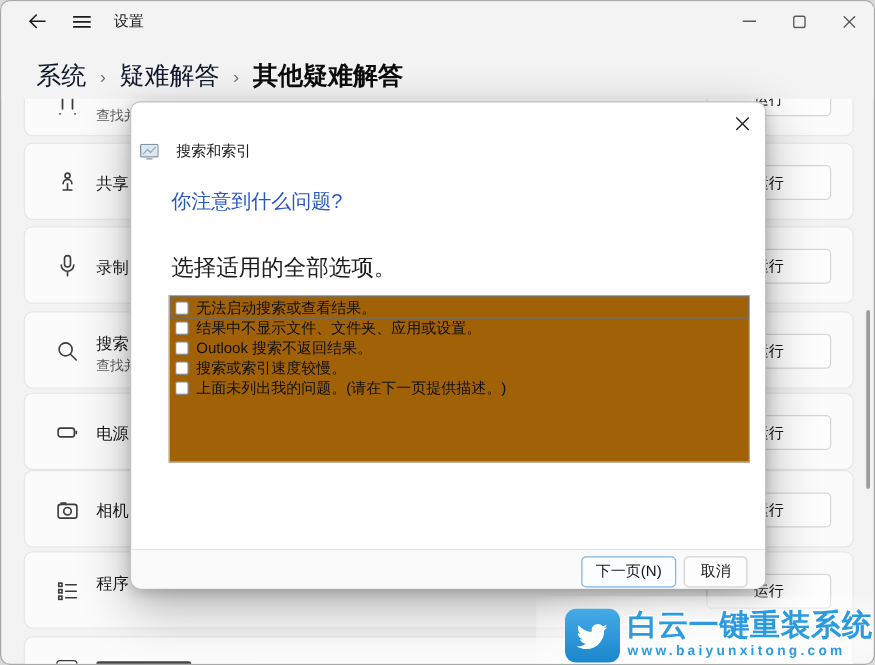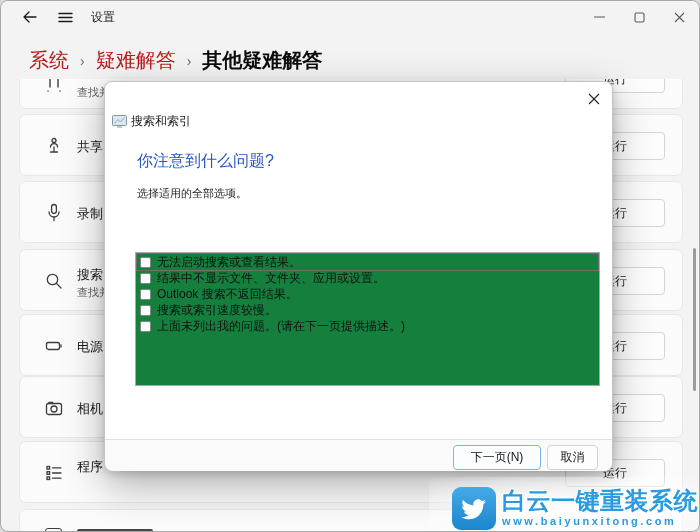--- a/index.html
+++ b/index.html
@@ -9,21 +9,21 @@
     border:1px solid #a8a8a8; border-radius:8px; overflow:hidden;
     font-family:"Liberation Sans", sans-serif;
   }
   
   .titlebar { position:absolute; left:0; top:0; width:700px; height:32px; z-index:30; }
   .tb-btn { position:absolute; top:0; width:40px; height:32px; display:flex; align-items:center; justify-content:center; cursor:default; }
   .tb-left { color:#1b1b1b; }
   .app-title { position:absolute; left:90px; top:0; height:32px; line-height:32px; font-size:12px; color:#1b1b1b; }
   
   .breadcrumb { position:absolute; left:28px; top:44px; height:30px; display:flex; align-items:center; gap:11px; z-index:30; }
-  .crumb { font-size:20px; color:#b91c1c; white-space:nowrap; }
+  .crumb { font-size:20px; color:#0f172a; white-space:nowrap; }
   .crumb.current { color:#0c0c0c; font-weight:700; }
   .crumb-sep { font-size:14px; color:#6b6b6b; padding-top:2px; }
   
   .header-mask { position:absolute; left:0; top:0; width:700px; height:78px; background:#f3f3f3; z-index:20; }
   
   .card { position:absolute; left:18px; width:664px; height:62px; background:#fbfbfb;
           border:1px solid #e7e7e7; border-radius:7px; z-index:5; overflow:hidden; }
   .card .c-icon { position:absolute; left:24px; top:21px; width:20px; height:20px; color:#3c3c3c; }
   .card .c-title { position:absolute; left:57px; top:23px; font-size:13px; color:#191919; white-space:nowrap; }
   .card.two-line .c-title { top:16px; }
@@ -37,34 +37,34 @@
   
   .frag-bar { position:absolute; left:57px; top:19px; width:76px; height:12px; background:#454545; border-radius:2px; }
   .frag-icon { position:absolute; left:25px; top:18px; width:17px; height:14px; border:1.6px solid #3c3c3c; border-radius:3px; }
   
   .scroll-thumb { position:absolute; left:692px; top:247px; width:3px; height:143px; background:#9b9b9b; border-radius:2px; z-index:25; }
   
   .dialog { position:absolute; left:103px; top:80px; width:509px; height:390px; background:#ffffff;
             border:1px solid #c3c3c3; border-radius:8px; z-index:40;
             box-shadow:0 14px 40px rgba(0,0,0,.30), 0 3px 10px rgba(0,0,0,.18); }
   .dlg-close { position:absolute; right:9px; top:8px; width:18px; height:18px; display:flex; align-items:center; justify-content:center; color:#222; }
-  .dlg-titlerow { position:absolute; left:7px; top:31px; display:flex; align-items:center; gap:4px; }
+  .dlg-titlerow { position:absolute; left:7px; top:31px; display:flex; align-items:center; gap:14px; }
   .dlg-title { font-size:12px; color:#1b1b1b; }
   .dlg-heading { position:absolute; left:32px; top:69px; font-size:16px; color:#2857c2; }
-  .dlg-instruction { position:absolute; left:32px; top:104px; font-size:11px; color:#1c1c1c; }
-  .listbox { position:absolute; left:30px; top:170px; width:465px; height:134px; background:#15803d; border:1px solid #a9a9a9; }
+  .dlg-instruction { position:absolute; left:32px; top:120px; font-size:18px; color:#1c1c1c; }
+  .listbox { position:absolute; left:30px; top:154px; width:465px; height:134px; background:#a16207; border:1px solid #a9a9a9; }
   .opt-row { position:absolute; left:1px; width:461px; height:16px; display:flex; align-items:center; }
   .opt-row.focused { outline:1px solid #6e6e6e; }
   .opt-check { width:11px; height:11px; border:1px solid #878787; border-radius:2px; background:#fff; margin-left:3px; flex:0 0 auto; }
   .opt-label { font-size:12px; color:#101010; margin-left:6px; white-space:nowrap; }
   .dlg-footer { position:absolute; left:0; top:357px; width:507px; height:32px; background:#fafafa;
                 border-top:1px solid #e2e2e2; border-radius:0 0 8px 8px; }
   .btn { position:absolute; top:5px; height:25px; border-radius:4px; font-size:12px; color:#141414;
          display:flex; align-items:center; justify-content:center; background:#fdfdfd; }
-  .btn-next { right:71px; width:88px; border:1px solid #7fb5e4; background:#fcfdfe; }
+  .btn-next { right:71px; width:76px; border:1px solid #7fb5e4; background:#fcfdfe; }
   .btn-cancel { right:14px; width:51px; border:1px solid #d2d2d2; }
   
   .wm-backdrop { position:absolute; right:0; bottom:0; width:270px; height:54px; z-index:45;
                  background:radial-gradient(ellipse at 55% 60%, rgba(255,255,255,.95) 0%, rgba(255,255,255,.55) 55%, rgba(255,255,255,0) 100%); }
   .watermark { position:absolute; left:451px; bottom:1px; display:flex; align-items:center; gap:6px; z-index:46; }
   .wm-logo { width:44px; height:43px; border-radius:9px; background:linear-gradient(#45aae7,#1b86cd);
              display:flex; align-items:center; justify-content:center; }
   .wm-texts { display:flex; flex-direction:column; }
   .wm-line1 { font-size:24px; font-weight:700; letter-spacing:0.5px; color:#2b9be0; line-height:24px; white-space:nowrap;
               text-shadow:-1px -1px 0 #fff, 1px -1px 0 #fff, -1px 1px 0 #fff, 1px 1px 0 #fff; }

